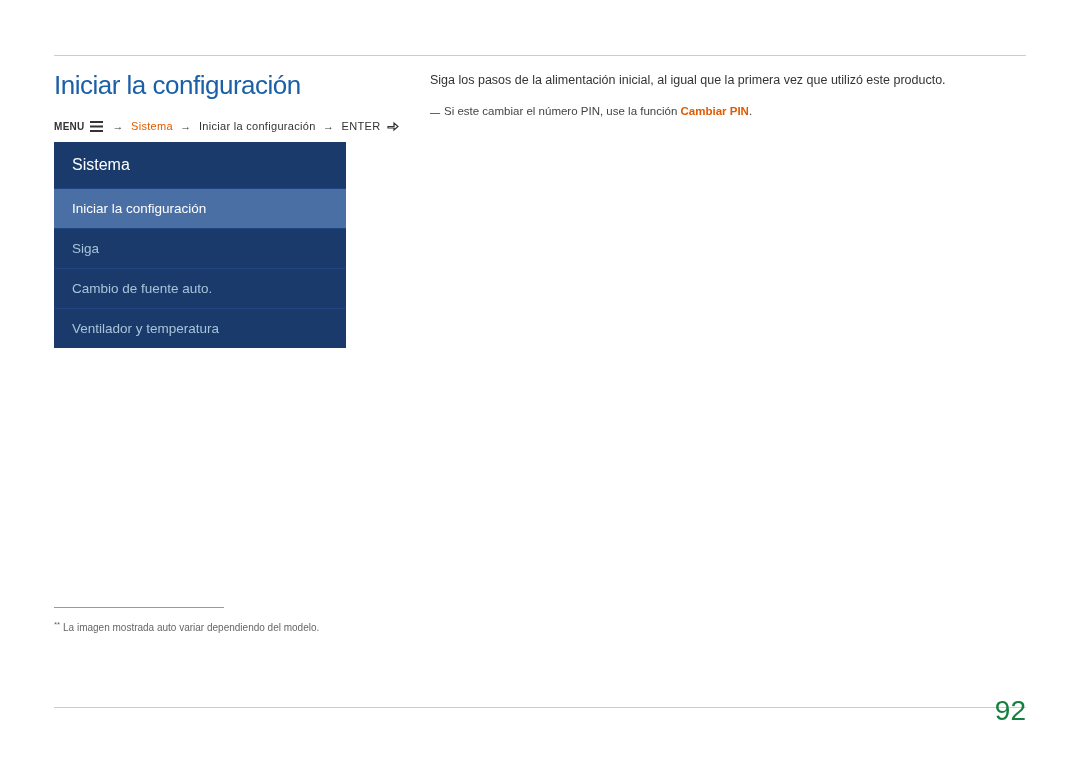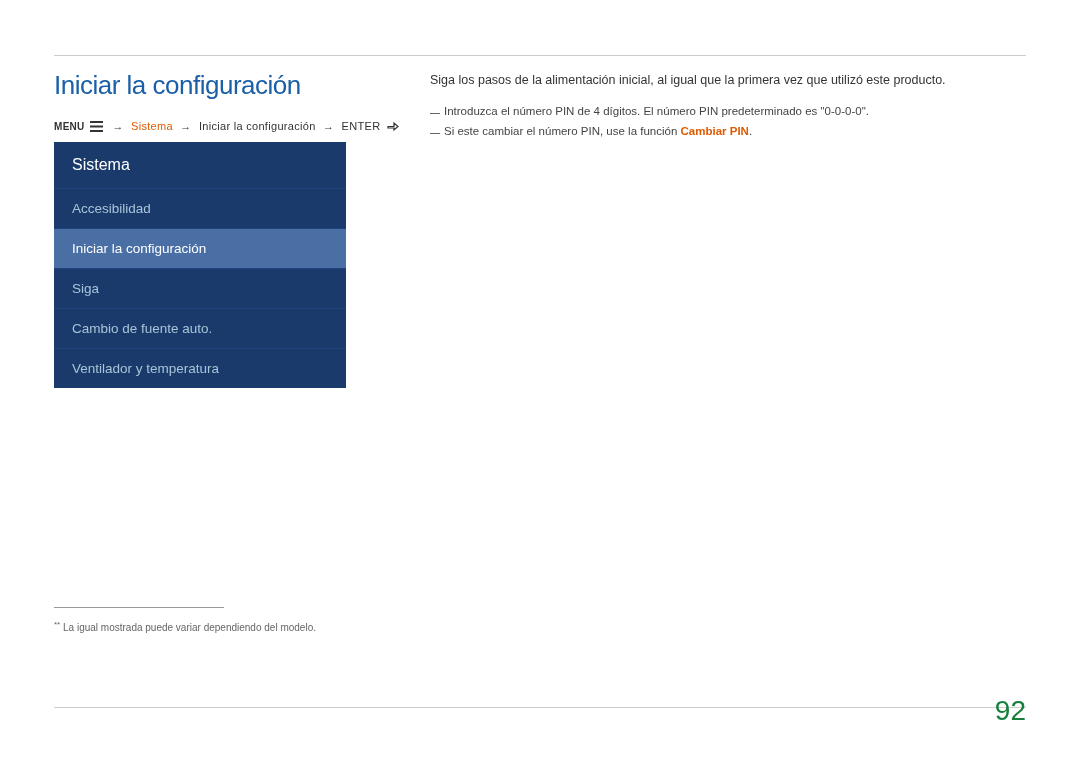--- a/index.html
+++ b/index.html
@@ -190,38 +190,34 @@
   <span>ENTER</span>
   <span style="display:inline-block;margin-left:2px;vertical-align:middle;">
     <svg width="13" height="11" viewBox="0 0 13 11">
       <path d="M2 5.5 L8 5.5 L8 2 L12 5.5 L8 9 L8 7 L2 7 Z" fill="none" stroke="#333" stroke-width="1.2"></path>
     </svg>
   </span>
 </div>
 
 <div class="sidebar">
   <div class="sidebar-header">Sistema</div>
-  <div class="sidebar-item">Accesibilidad</div>
   <div class="sidebar-item active">Iniciar la configuración</div>
   <div class="sidebar-item">Siga</div>
   <div class="sidebar-item">Cambio de fuente auto.</div>
   <div class="sidebar-item">Ventilador y temperatura</div>
 </div>
 
 <div class="right-content">
   <p class="description-main">Siga los pasos de la alimentación inicial, al igual que la primera vez que utilizó este producto.</p>
   <div class="description-item">
-    <span>Introduzca el número PIN de 4 dígitos. El número PIN predeterminado es "0-0-0-0".</span>
-  </div>
-  <div class="description-item">
     <span>Si este cambiar el número PIN, use la función </span><span class="highlight">Cambiar PIN</span><span>.</span>
   </div>
 </div>
 
 <div class="footnote-line"></div>
 <div class="footnote">
   <sup>**</sup>
-  <span>La igual mostrada puede variar dependiendo del modelo.</span>
+  <span>La imagen mostrada auto variar dependiendo del modelo.</span>
 </div>
 
 <div class="bottom-border"></div>
 
 <div class="page-number">92</div>
 
 </body></html>

